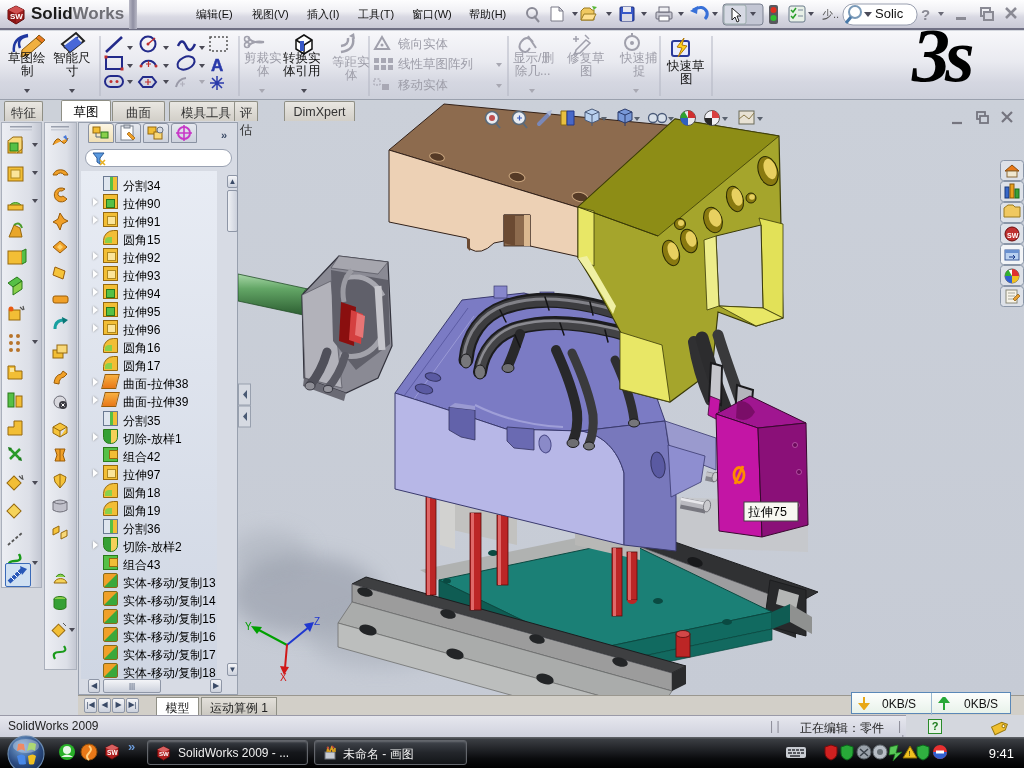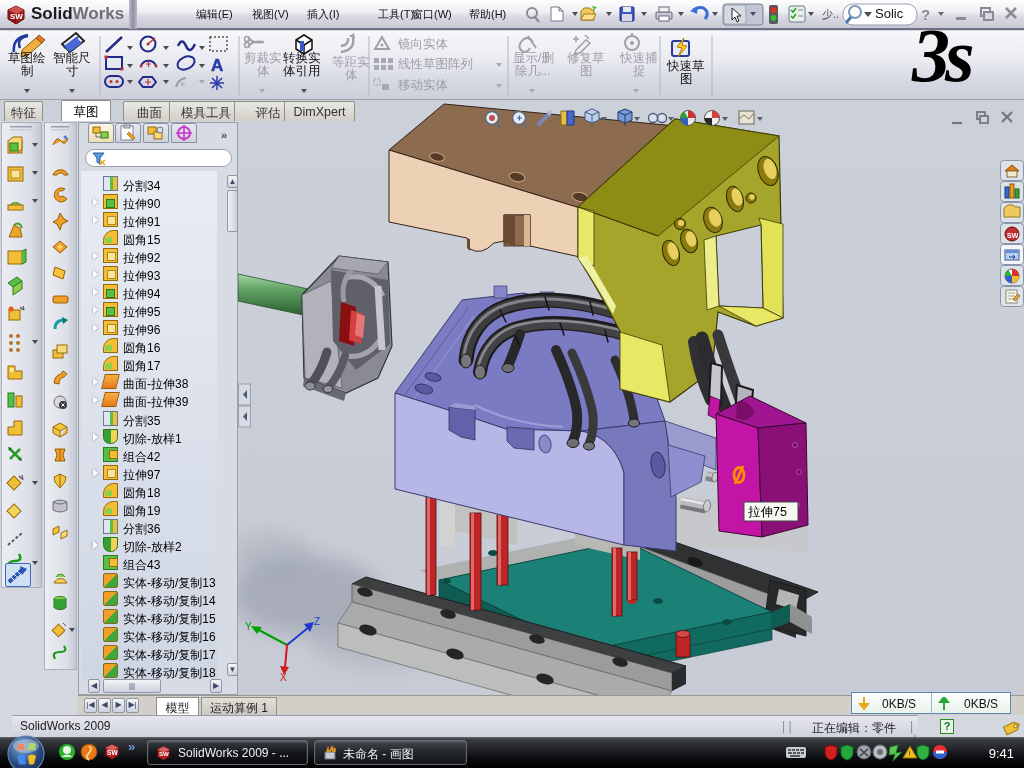--- a/index.html
+++ b/index.html
@@ -49,21 +49,21 @@
 .fic.loft { background:linear-gradient(90deg,#35a035 0 7px,#f6d158 7px); border:1px solid #2a7a1a; border-radius:0 0 45% 45%; }
 .fic.comb { background:#56c046; border:1px solid #2a7a1a; }
 .fic.comb::after { content:""; position:absolute; left:5px; top:2px; width:7px; height:7px; background:#f2be35; border:1px solid #96690e; }
 .fic.move { background:linear-gradient(135deg,#f0a028 0 48%,#3aa83a 52%); border:1px solid #8a6a1a; border-radius:2px; }
 
 .sbtn { position:absolute; background:linear-gradient(#f4f5f8,#ccd1dc); border:1px solid #8e96a6; border-radius:2px; font-size:8px; color:#3a4a66; text-align:center; line-height:11px; }
 
 #motionrow { left:78px; top:695px; width:946px; height:20px; background:#d2cfc8; border-top:1px solid #9a978f; }
 .mtab { position:absolute; top:1px; height:19px; background:linear-gradient(#e3e0da,#cbc8c1); border:1px solid #8f8f85; font-size:12px; color:#222; text-align:center; padding-top:2px; }
 .mtab.act { background:#fff; }
-#statusbar { left:12px; top:715px; width:906px; height:22px; background:linear-gradient(#e6e7ee,#cfd1dd); border-top:1px solid #9a9aa8; font-size:12px; color:#222; }
+#statusbar { left:0; top:715px; width:906px; height:22px; background:linear-gradient(#e6e7ee,#cfd1dd); border-top:1px solid #9a9aa8; font-size:12px; color:#222; }
 
 #taskbar { left:0; top:737px; width:1024px; height:31px; background:linear-gradient(#63666b 0%,#3a3d42 8%,#1d1f23 45%,#0a0b0d 70%,#000 100%); }
 .taskbtn { position:absolute; top:3px; height:25px; border-radius:3px; border:1px solid #63666c; color:#f0f0f0; font-size:12px; }
 #clock { position:absolute; right:10px; top:9px; color:#fff; font-size:13px; }
 </style>
 </head>
 <body>
 
 <div class="abs" id="menubar"></div>
 <svg class="abs" id="logo-sw" viewBox="0 0 22 21">
@@ -71,21 +71,21 @@
  <polygon points="3,6 11,2 19,6 11,10" fill="#d05050"></polygon>
  <polygon points="3,6 11,10 11,20 3,15" fill="#8a1515"></polygon>
  <text x="5" y="15" font-size="8" font-weight="bold" fill="#fff" font-family="Liberation Sans">SW</text>
 </svg>
 <div class="abs" id="logotext">Solid<span>Works</span></div>
 <div class="abs" id="menusep"></div>
 <div class="abs menu" style="left:141px; top:7px;margin-top:35px;">文件(F)</div>
 <div class="abs menu" style="left:196px; top:7px;">编辑(E)</div>
 <div class="abs menu" style="left:252px; top:7px;">视图(V)</div>
 <div class="abs menu" style="left:307px; top:7px;">插入(I)</div>
-<div class="abs menu" style="left:378px; top:7px;">工具(T)</div>
+<div class="abs menu" style="left:358px; top:7px;">工具(T)</div>
 <div class="abs menu" style="left:412px; top:7px;">窗口(W)</div>
 <div class="abs menu" style="left:469px; top:7px;">帮助(H)</div>
 <svg class="abs" style="left:523px; top:3px;" width="500" height="26" viewBox="523 3 500 26">
 
  <circle cx="532" cy="13" r="5" fill="none" stroke="#8a8a96" stroke-width="2"></circle>
  <line x1="534" y1="16" x2="539" y2="22" stroke="#8a8a96" stroke-width="2"></line>
 
  <path d="M551 7 h8 l4 4 v10 h-12 z" fill="#fff" stroke="#7a7a88" stroke-width="1"></path>
  <path d="M559 7 l4 4 h-4 z" fill="#d8d8e0" stroke="#7a7a88" stroke-width="1"></path>
  <path d="M572 12 l3 4 3 -4 z" fill="#4a4a58"></path>
@@ -261,23 +261,23 @@
 
  <rect x="672" y="41" width="17" height="15" rx="2" fill="#e8ecff" stroke="#2a3a9a" stroke-width="2"></rect>
  <path d="M684 38 l-7 9 5 1 -4 9 9 -11 -5 -1 z" fill="#ffd020" stroke="#b07808" stroke-width="1"></path>
  <text x="667" y="70" font-size="12.5" fill="#111">快速草</text>
  <text x="680" y="83" font-size="12.5" fill="#111">图</text>
 </svg>
 
 <div class="abs" id="tabstrip"></div>
 <div class="abs cmtab" style="left:4px; top:101px; width:39px;">特征</div>
 <div class="abs cmtab act" style="left:61px; top:100px; width:50px;">草图</div>
-<div class="abs cmtab" style="left:123px; top:101px; width:53px;">曲面</div>
+<div class="abs cmtab" style="left:112px; top:101px; width:53px;">曲面</div>
 <div class="abs cmtab" style="left:169px; top:101px; width:74px;">模具工具</div>
-<div class="abs cmtab" style="left:234px; top:101px; width:68px;">评估</div>
+<div class="abs cmtab" style="left:234px; top:101px; width:24px;">评估</div>
 <div class="abs cmtab" style="left:284px; top:101px; width:71px;">DimXpert</div>
 
 <svg class="abs" id="viewport" style="left:238px; top:101px;" width="786" height="596" viewBox="238 101 786 596">
 <defs>
  <filter id="blur1" x="-50%" y="-50%" width="200%" height="200%">
         <feGaussianBlur stdDeviation="10"></feGaussianBlur>
       </filter>
  <linearGradient id="rodg" x1="0" y1="0" x2="0" y2="1">
   <stop offset="0" stop-color="#a8d8a8"></stop>
         <stop offset="0.35" stop-color="#63a666"></stop>

